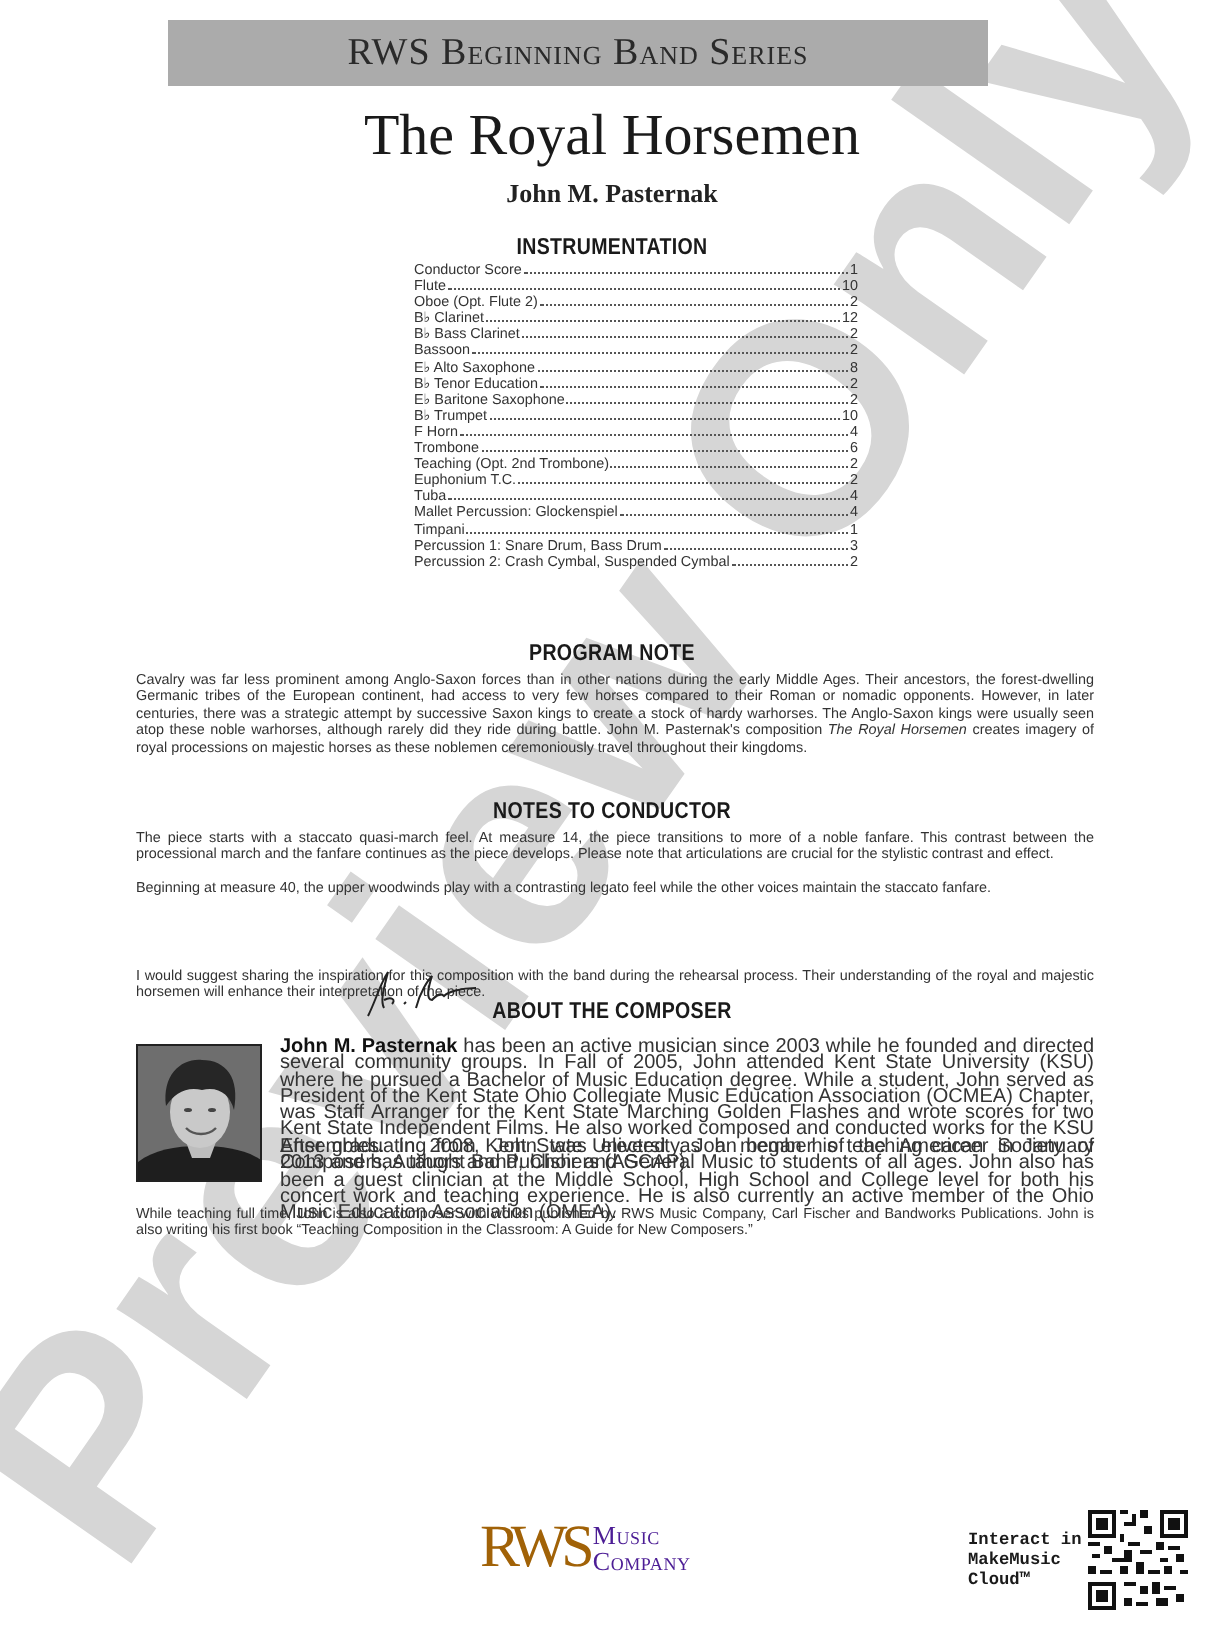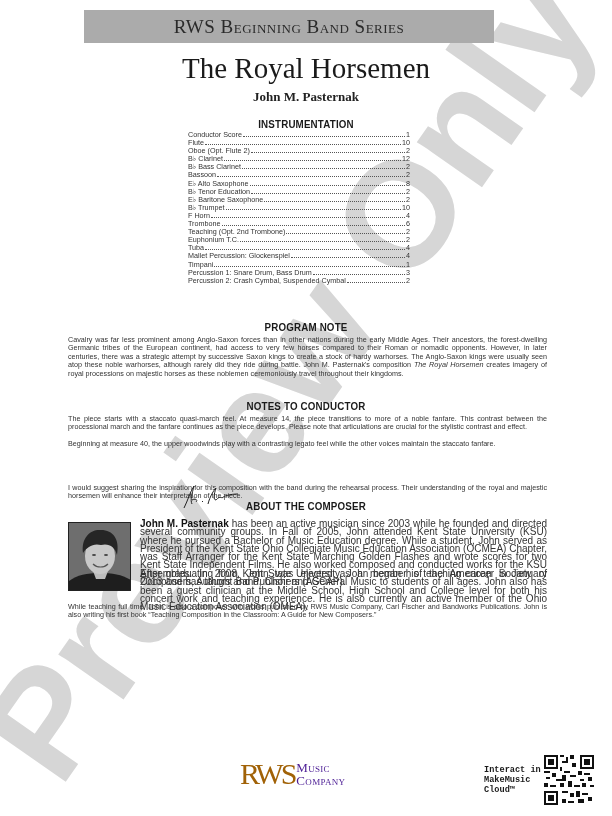--- a/index.html
+++ b/index.html
@@ -19,21 +19,21 @@
   .composer {
     position: absolute; left: 0; width: 612px; top: 89px; text-align: center;
     font-family: "Liberation Serif", serif; font-size: 13px; font-weight: bold; color: #222;
   }
   .section-title {
     position: absolute; left: 0; width: 612px; text-align: center;
     font-family: "Liberation Sans", sans-serif; font-weight: bold; font-size: 11.5px;
     color: #1a1a1a; transform: scaleX(0.85); letter-spacing: 0.2px;
   }
   .instr-list {
-    position: absolute; left: 188px; top: 131px; width: 222px;
+    position: absolute; left: 207px; top: 131px; width: 222px;
     font-size: 7.2px; color: #333; line-height: 8.1px;
   }
   .instr-row { display: flex; align-items: baseline; white-space: nowrap; }
   .instr-name { flex: 0 0 auto; }
   .instr-dots { flex: 1 1 auto; border-bottom: 1px dotted #555; margin: 0 1px; height: 5px; }
   .instr-count { flex: 0 0 auto; }
 
   .para {
     position: absolute; left: 68px; width: 479px;
     font-size: 7.2px; line-height: 8.4px; color: #333; text-align: justify;

